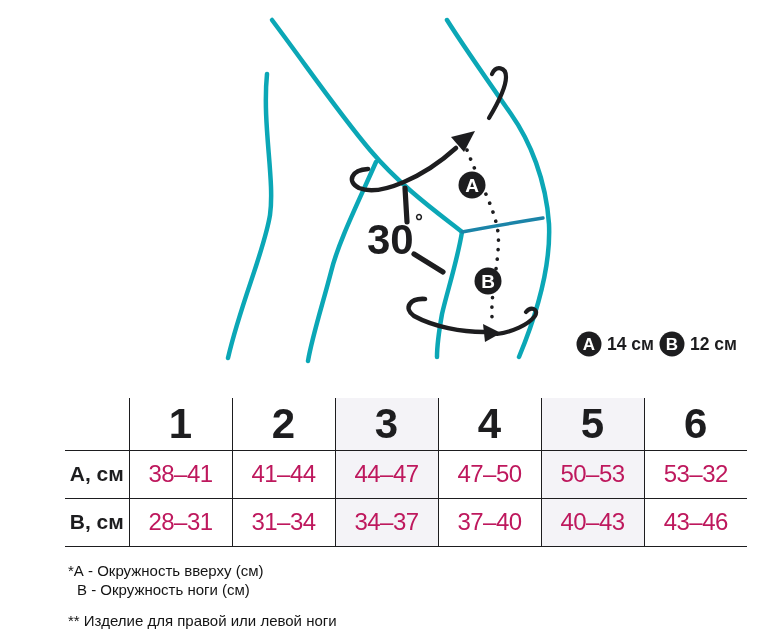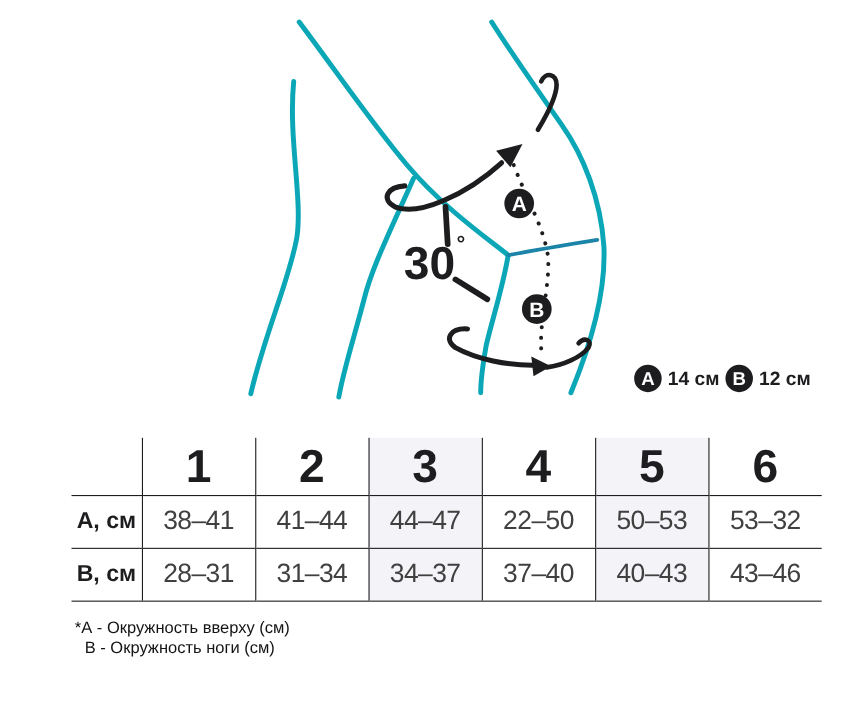--- a/index.html
+++ b/index.html
@@ -19,21 +19,21 @@
   table.size-table{
     position:absolute;left:65px;top:398px;border-collapse:collapse;table-layout:fixed;
   }
   table.size-table col.c-label{width:64px;}
   table.size-table col.c-size{width:103px;}
   table.size-table th,table.size-table td{padding:0;text-align:center;vertical-align:middle;}
   table.size-table thead tr{height:52px;}
   table.size-table tbody tr{height:48px;}
   table.size-table thead th{font-size:42px;font-weight:700;color:#1d1d1f;}
   table.size-table tbody th{font-size:21px;font-weight:700;color:#1d1d1f;}
-  table.size-table tbody td{font-size:24px;font-weight:400;color:#404040;letter-spacing:-0.5px;}
+  table.size-table tbody td{font-size:24px;font-weight:400;color:#be185d;letter-spacing:-0.5px;}
   table.size-table tr > *:not(:first-child){border-left:1.5px solid #1d1d1f;}
   table.size-table thead tr > *{border-bottom:1.5px solid #1d1d1f;}
   table.size-table tbody tr > *{border-bottom:1.5px solid #1d1d1f;}
   table.size-table tr > *:nth-child(4),
   table.size-table tr > *:nth-child(6){background:#f4f3f7;}
   
   .footnotes{position:absolute;left:68px;top:561px;font-size:15px;font-weight:400;line-height:19px;color:#141414;}
   .footnotes p{margin:0;}
   .fn-line2{padding-left:9px;}
   .fn-line3{margin-top:12px !important;}
@@ -102,34 +102,35 @@
         <th>5</th>
         <th>6</th>
       </tr>
     </thead>
     <tbody>
       <tr>
         <th>А, см</th>
         <td>38–41</td>
         <td>41–44</td>
         <td>44–47</td>
-        <td>22–50</td>
+        <td>47–50</td>
         <td>50–53</td>
         <td>53–32</td>
       </tr>
       <tr>
         <th>В, см</th>
         <td>28–31</td>
         <td>31–34</td>
         <td>34–37</td>
         <td>37–40</td>
         <td>40–43</td>
         <td>43–46</td>
       </tr>
     </tbody>
   </table>
 
   <div class="footnotes">
     <p class="fn-line1">*А - Окружность вверху (см)</p>
     <p class="fn-line2">В - Окружность ноги (см)</p>
+    <p class="fn-line3">** Изделие для правой или левой ноги</p>
   </div>
 
 </div>
 
 </body></html>

